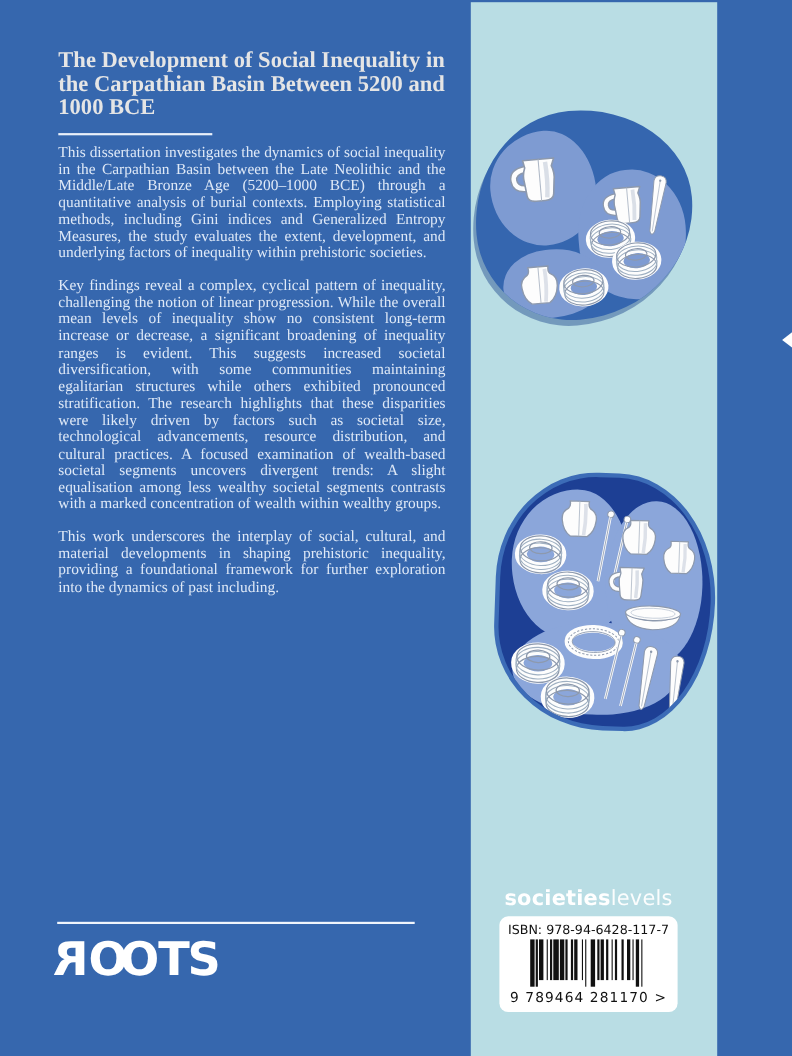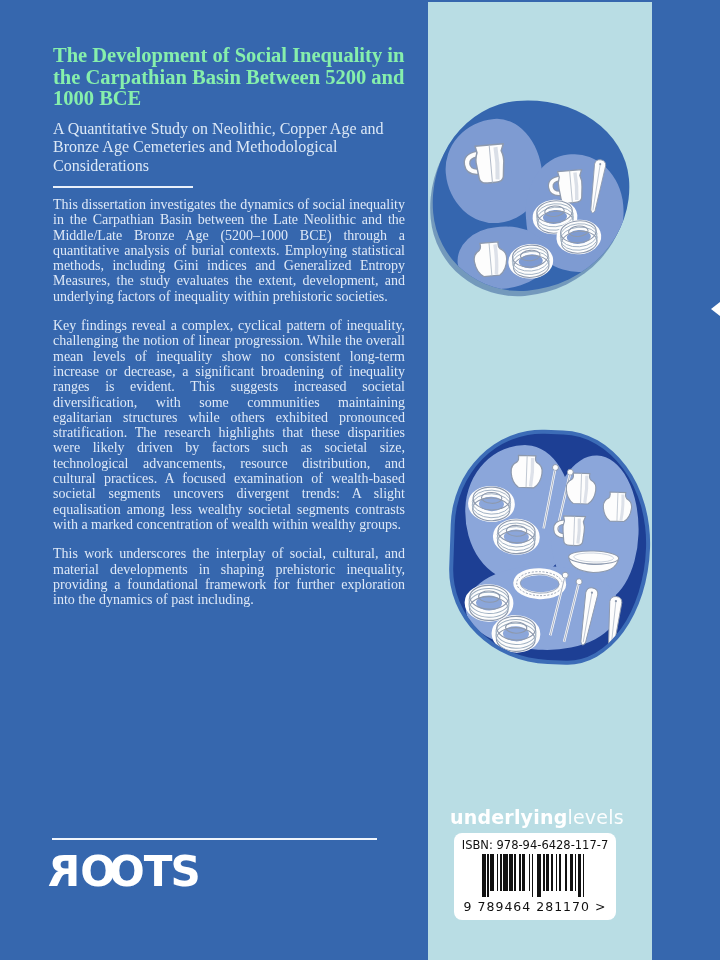--- a/index.html
+++ b/index.html
@@ -2,21 +2,21 @@
 <html><head>
 <meta charset="utf-8">
 <style>
   html,body{margin:0;padding:0;background:#222;}
   .page{position:relative;width:720px;height:960px;background:#3667ae;overflow:hidden;
         font-family:"Liberation Serif",serif;}
   
   .panel{position:absolute;left:428px;top:2px;width:224px;height:958px;background:#b9dde4;}
   
   .copy{position:absolute;left:53px;top:45px;width:352px;color:#e2ebf8;}
-  .copy h1{font-size:20.5px;line-height:21.5px;margin:0 0 10px;color:#86efac;font-weight:bold;}
+  .copy h1{font-size:20.5px;line-height:21.5px;margin:0 0 10px;color:#e5e5e5;font-weight:bold;}
   .copy h2{font-size:16px;line-height:18.5px;margin:0;font-weight:normal;color:#dce8f6;}
   .rule{width:140px;height:2px;background:#e9f0fa;margin:11px 0 9px;}
   .copy p{font-size:14px;line-height:15.3px;margin:0 0 14px;text-align:justify;color:#dfe9f7;}
   
   .footer-rule{position:absolute;left:52px;top:838px;width:325px;height:1.5px;background:#f0f5fc;}
   .roots{position:absolute;left:50px;top:851px;color:#fff;font-family:"DejaVu Sans",sans-serif;}
   .roots-mark{font-size:42px;font-weight:bold;letter-spacing:-2px;line-height:1;}
   .rev{display:inline-block;transform:scaleX(-1);}
   .oo{letter-spacing:-7px;margin-right:6px;}
   .roots-tag{font-size:16.5px;font-weight:bold;margin-top:3px;letter-spacing:0.2px;}
@@ -180,34 +180,33 @@
     <svg class="art" style="left:122px;top:142px;transform:rotate(8deg)" width="28" height="80" viewBox="0 0 30 70">
         <use href="#g-dagger"></use>
       </svg>
     <svg class="art" style="left:148px;top:150px;transform:rotate(4deg)" width="28" height="80" viewBox="0 0 30 70">
         <use href="#g-dagger"></use>
       </svg>
   </div>
 
   <main class="copy">
     <h1>The Development of Social Inequality in the Carpathian Basin Between 5200 and 1000 BCE</h1>
-    <h2>A Quantitative Study on Neolithic, Copper Age and Bronze Age Cemeteries and Methodological Considerations</h2>
     <div class="rule"></div>
     <p>This dissertation investigates the dynamics of social inequality in the Carpathian Basin between the Late Neolithic and the Middle/Late Bronze Age (5200–1000 BCE) through a quantitative analysis of burial contexts. Employing statistical methods, including Gini indices and Generalized Entropy Measures, the study evaluates the extent, development, and underlying factors of inequality within prehistoric societies.</p>
     <p>Key findings reveal a complex, cyclical pattern of inequality, challenging the notion of linear progression. While the overall mean levels of inequality show no consistent long-term increase or decrease, a significant broadening of inequality ranges is evident. This suggests increased societal diversification, with some communities maintaining egalitarian structures while others exhibited pronounced stratification. The research highlights that these disparities were likely driven by factors such as societal size, technological advancements, resource distribution, and cultural practices. A focused examination of wealth-based societal segments uncovers divergent trends: A slight equalisation among less wealthy societal segments contrasts with a marked concentration of wealth within wealthy groups.</p>
     <p>This work underscores the interplay of social, cultural, and material developments in shaping prehistoric inequality, providing a foundational framework for further exploration into the dynamics of past including.</p>
   </main>
 
   <div class="footer-rule"></div>
   <div class="roots">
     <div class="roots-mark"><span class="rev">R</span><span class="oo">OO</span><span>TS</span></div>
   </div>
 
   <div class="publisher">
-    <div class="press-mark"><b>underlying</b><span>levels</span></div>
+    <div class="press-mark"><b>societies</b><span>levels</span></div>
     <div class="barcode-box">
       <div class="isbn">ISBN: 978-94-6428-117-7</div>
       <div class="bars" id="bars">
           <div class="bar g" style="width: 3.2px;"></div>
           <div class="sp" style="width: 1.6px;"></div>
           <div class="bar g" style="width: 1.6px;"></div>
           <div class="sp" style="width: 1.6px;"></div>
           <div class="bar" style="width: 3.2px;"></div>
           <div class="sp" style="width: 3.2px;"></div>
           <div class="bar" style="width: 1.6px;"></div>

